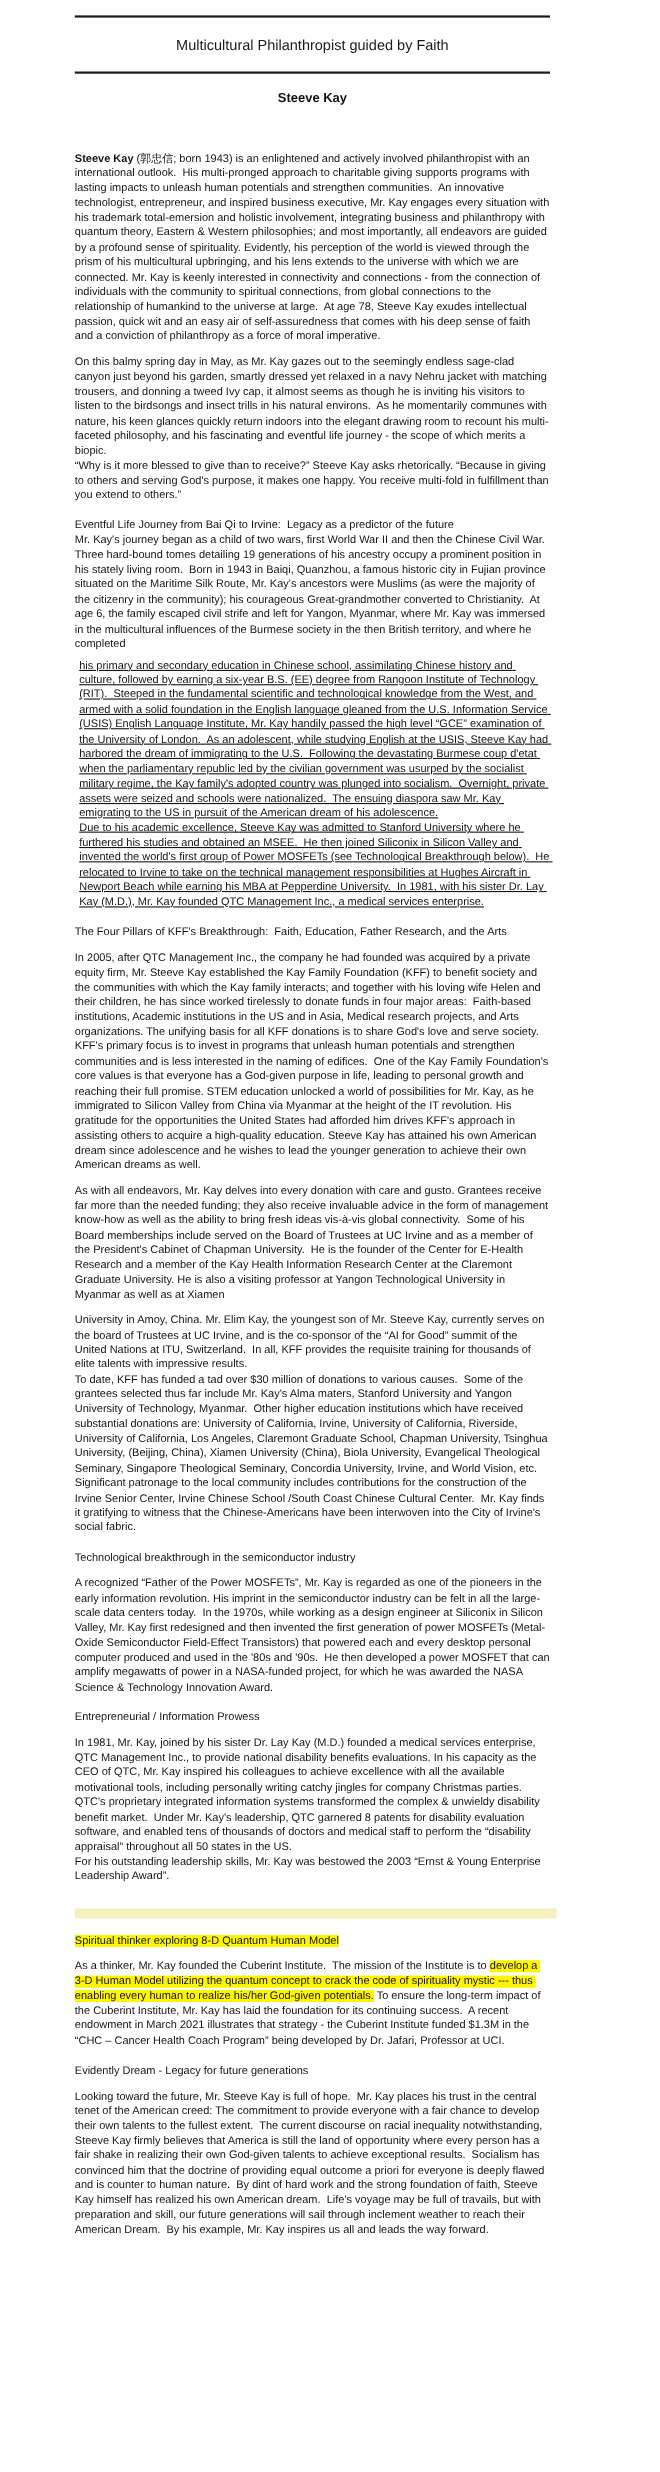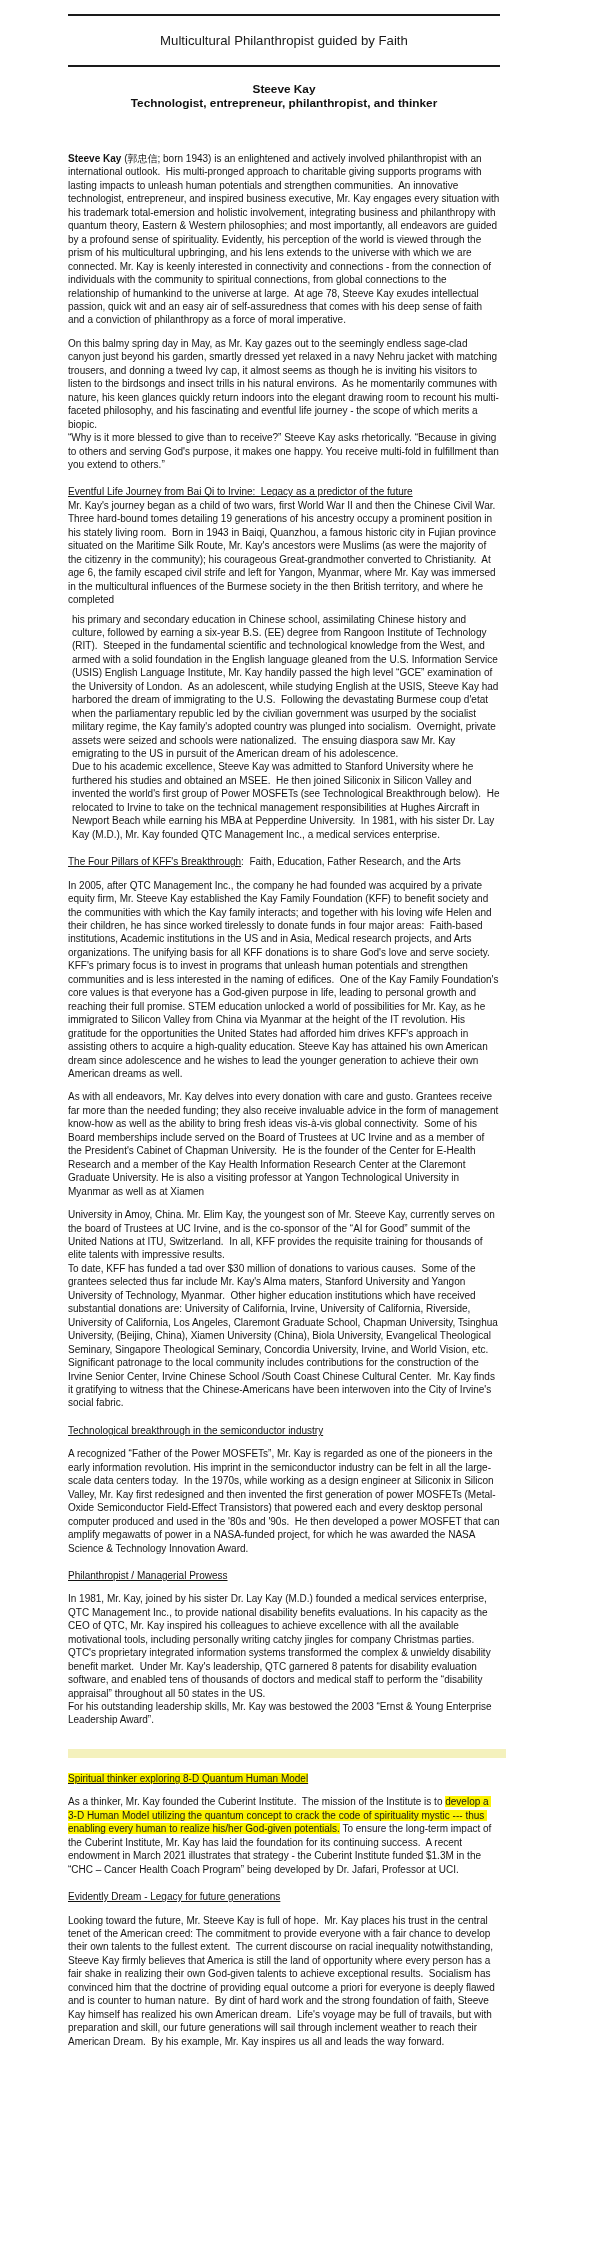--- a/index.html
+++ b/index.html
@@ -40,29 +40,29 @@
     margin-top: 42px;
     font-size: 10px;
     line-height: 13.45px;
     color: #141414;
   }
   .para {
     white-space: pre-wrap;
     margin-top: 10px;
   }
   .para.no-gap { margin-top: 0; }
-  .para.tight-gap { margin-top: 6px; }
+  .para.tight-gap { margin-top: 6px; text-decoration: underline; }
   .para.indent { padding-left: 4px; }
   .heading {
     margin-top: 14px;
     margin-bottom: 10px;
     white-space: pre-wrap;
   }
   .heading.flush-bottom { margin-bottom: 0; }
-  .u { text-decoration: underline; }
+  .u { }
   b { font-weight: bold; }
   mark, .mark-bg {
     background: #fdf403;
     color: inherit;
   }
   .pale-band {
     height: 9px;
     width: 438px;
     background: #f4f1bd;
     margin-top: 22px;
@@ -73,21 +73,20 @@
 <body>
 
 <div class="page">
 
   <div class="rule"></div>
   <div class="doc-title">Multicultural Philanthropist guided by Faith</div>
   <div class="rule"></div>
 
   <div class="author-block">
     <div class="author-name">Steeve Kay</div>
-    <div class="author-role">Technologist, entrepreneur, philanthropist, and thinker</div>
   </div>
 
   <div class="body-copy">
 
     <p class="para no-gap"><b>Steeve Kay</b><span> (郭忠信; born 1943) is an enlightened and actively involved philanthropist with an international outlook.  His multi-pronged approach to charitable giving supports programs with lasting impacts to unleash human potentials and strengthen communities.  An innovative technologist, entrepreneur, and inspired business executive, Mr. Kay engages every situation with his trademark total-emersion and holistic involvement, integrating business and philanthropy with quantum theory, Eastern &amp; Western philosophies; and most importantly, all endeavors are guided by a profound sense of spirituality. Evidently, his perception of the world is viewed through the prism of his multicultural upbringing, and his lens extends to the universe with which we are connected. Mr. Kay is keenly interested in connectivity and connections - from the connection of individuals with the community to spiritual connections, from global connections to the relationship of humankind to the universe at large.  At age 78, Steeve Kay exudes intellectual passion, quick wit and an easy air of self-assuredness that comes with his deep sense of faith and a conviction of philanthropy as a force of moral imperative.</span></p>
 
     <p class="para">On this balmy spring day in May, as Mr. Kay gazes out to the seemingly endless sage-clad canyon just beyond his garden, smartly dressed yet relaxed in a navy Nehru jacket with matching trousers, and donning a tweed Ivy cap, it almost seems as though he is inviting his visitors to listen to the birdsongs and insect trills in his natural environs.  As he momentarily communes with nature, his keen glances quickly return indoors into the elegant drawing room to recount his multi-faceted philosophy, and his fascinating and eventful life journey - the scope of which merits a biopic.
 “Why is it more blessed to give than to receive?” Steeve Kay asks rhetorically. “Because in giving to others and serving God's purpose, it makes one happy. You receive multi-fold in fulfillment than you extend to others.”</p>
 
     <p class="heading flush-bottom"><span class="u">Eventful Life Journey from Bai Qi to Irvine:  Legacy as a predictor of the future</span></p>
@@ -97,21 +96,21 @@
 
     <p class="heading"><span class="u">The Four Pillars of KFF's Breakthrough</span><span>:  Faith, Education, Father Research, and the Arts</span></p>
     <p class="para">In 2005, after QTC Management Inc., the company he had founded was acquired by a private equity firm, Mr. Steeve Kay established the Kay Family Foundation (KFF) to benefit society and the communities with which the Kay family interacts; and together with his loving wife Helen and their children, he has since worked tirelessly to donate funds in four major areas:  Faith-based institutions, Academic institutions in the US and in Asia, Medical research projects, and Arts organizations. The unifying basis for all KFF donations is to share God's love and serve society. KFF's primary focus is to invest in programs that unleash human potentials and strengthen communities and is less interested in the naming of edifices.  One of the Kay Family Foundation's core values is that everyone has a God-given purpose in life, leading to personal growth and reaching their full promise. STEM education unlocked a world of possibilities for Mr. Kay, as he immigrated to Silicon Valley from China via Myanmar at the height of the IT revolution. His gratitude for the opportunities the United States had afforded him drives KFF's approach in assisting others to acquire a high-quality education. Steeve Kay has attained his own American dream since adolescence and he wishes to lead the younger generation to achieve their own American dreams as well.</p>
     <p class="para">As with all endeavors, Mr. Kay delves into every donation with care and gusto. Grantees receive far more than the needed funding; they also receive invaluable advice in the form of management know-how as well as the ability to bring fresh ideas vis-à-vis global connectivity.  Some of his Board memberships include served on the Board of Trustees at UC Irvine and as a member of the President's Cabinet of Chapman University.  He is the founder of the Center for E-Health Research and a member of the Kay Health Information Research Center at the Claremont Graduate University. He is also a visiting professor at Yangon Technological University in Myanmar as well as at Xiamen</p>
     <p class="para">University in Amoy, China. Mr. Elim Kay, the youngest son of Mr. Steeve Kay, currently serves on the board of Trustees at UC Irvine, and is the co-sponsor of the “AI for Good” summit of the United Nations at ITU, Switzerland.  In all, KFF provides the requisite training for thousands of elite talents with impressive results.
 To date, KFF has funded a tad over $30 million of donations to various causes.  Some of the grantees selected thus far include Mr. Kay's Alma maters, Stanford University and Yangon University of Technology, Myanmar.  Other higher education institutions which have received substantial donations are: University of California, Irvine, University of California, Riverside, University of California, Los Angeles, Claremont Graduate School, Chapman University, Tsinghua University, (Beijing, China), Xiamen University (China), Biola University, Evangelical Theological Seminary, Singapore Theological Seminary, Concordia University, Irvine, and World Vision, etc.  Significant patronage to the local community includes contributions for the construction of the Irvine Senior Center, Irvine Chinese School /South Coast Chinese Cultural Center.  Mr. Kay finds it gratifying to witness that the Chinese-Americans have been interwoven into the City of Irvine's social fabric.</p>
 
     <p class="heading"><span class="u">Technological breakthrough in the semiconductor industry</span></p>
     <p class="para">A recognized “Father of the Power MOSFETs”, Mr. Kay is regarded as one of the pioneers in the early information revolution. His imprint in the semiconductor industry can be felt in all the large-scale data centers today.  In the 1970s, while working as a design engineer at Siliconix in Silicon Valley, Mr. Kay first redesigned and then invented the first generation of power MOSFETs (Metal-Oxide Semiconductor Field-Effect Transistors) that powered each and every desktop personal computer produced and used in the '80s and '90s.  He then developed a power MOSFET that can amplify megawatts of power in a NASA-funded project, for which he was awarded the NASA Science &amp; Technology Innovation Award.</p>
 
-    <p class="heading"><span class="u">Philanthropist / Managerial Prowess</span></p>
+    <p class="heading"><span class="u">Entrepreneurial / Information Prowess</span></p>
     <p class="para">In 1981, Mr. Kay, joined by his sister Dr. Lay Kay (M.D.) founded a medical services enterprise, QTC Management Inc., to provide national disability benefits evaluations. In his capacity as the CEO of QTC, Mr. Kay inspired his colleagues to achieve excellence with all the available motivational tools, including personally writing catchy jingles for company Christmas parties.  QTC's proprietary integrated information systems transformed the complex &amp; unwieldy disability benefit market.  Under Mr. Kay's leadership, QTC garnered 8 patents for disability evaluation software, and enabled tens of thousands of doctors and medical staff to perform the “disability appraisal” throughout all 50 states in the US.
 For his outstanding leadership skills, Mr. Kay was bestowed the 2003 “Ernst &amp; Young Enterprise Leadership Award”.</p>
 
     <div class="pale-band"></div>
     <p class="heading"><span class="u mark-bg">Spiritual thinker exploring 8-D Quantum Human Model</span></p>
     <p class="para"><span>As a thinker, Mr. Kay founded the Cuberint Institute.  The mission of the Institute is to </span><mark>develop a 3-D Human Model utilizing the quantum concept to crack the code of spirituality mystic --- thus enabling every human to realize his/her God-given potentials.</mark><span> To ensure the long-term impact of the Cuberint Institute, Mr. Kay has laid the foundation for its continuing success.  A recent endowment in March 2021 illustrates that strategy - the Cuberint Institute funded $1.3M in the “CHC – Cancer Health Coach Program” being developed by Dr. Jafari, Professor at UCI.</span></p>
 
     <p class="heading"><span class="u">Evidently Dream - Legacy for future generations</span></p>
     <p class="para">Looking toward the future, Mr. Steeve Kay is full of hope.  Mr. Kay places his trust in the central tenet of the American creed: The commitment to provide everyone with a fair chance to develop their own talents to the fullest extent.  The current discourse on racial inequality notwithstanding, Steeve Kay firmly believes that America is still the land of opportunity where every person has a fair shake in realizing their own God-given talents to achieve exceptional results.  Socialism has convinced him that the doctrine of providing equal outcome a priori for everyone is deeply flawed and is counter to human nature.  By dint of hard work and the strong foundation of faith, Steeve Kay himself has realized his own American dream.  Life's voyage may be full of travails, but with preparation and skill, our future generations will sail through inclement weather to reach their American Dream.  By his example, Mr. Kay inspires us all and leads the way forward.</p>
 

